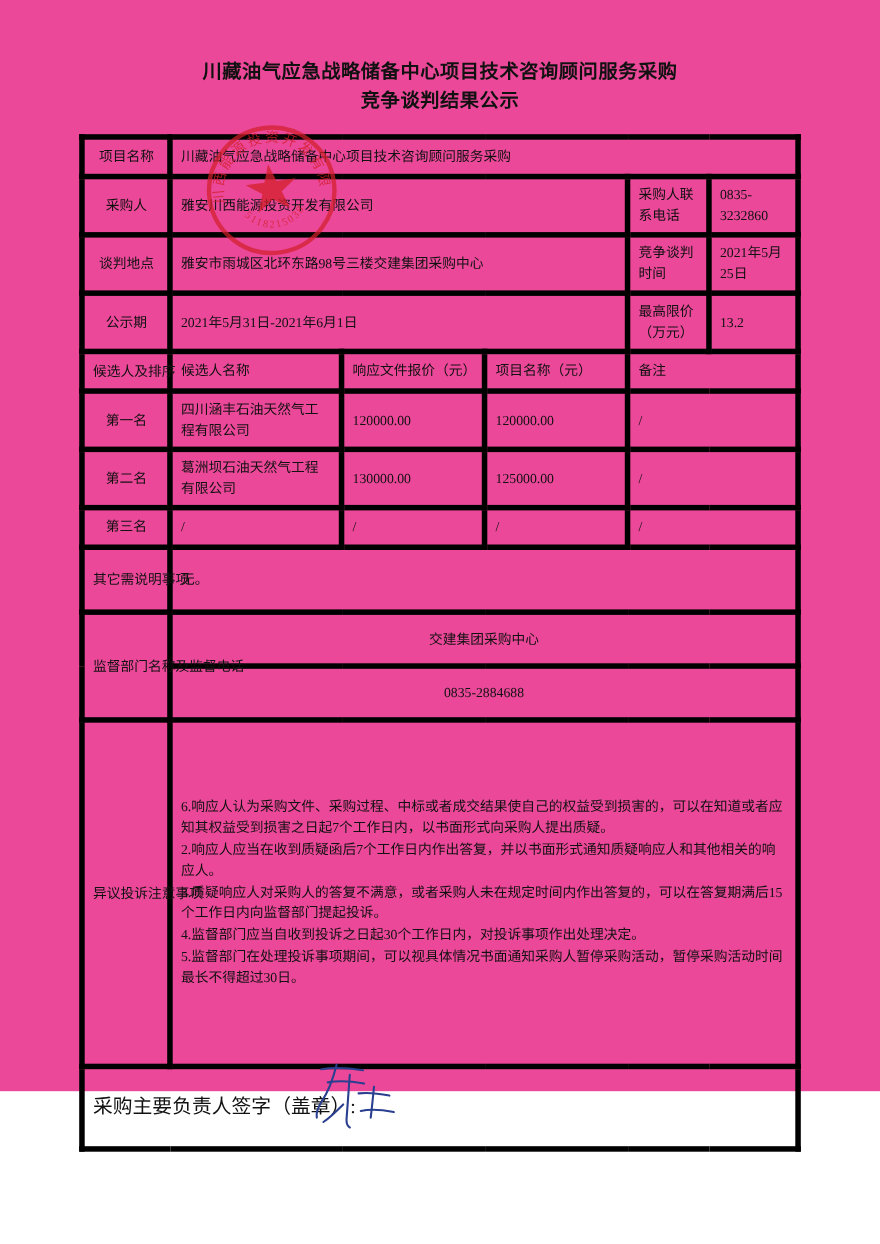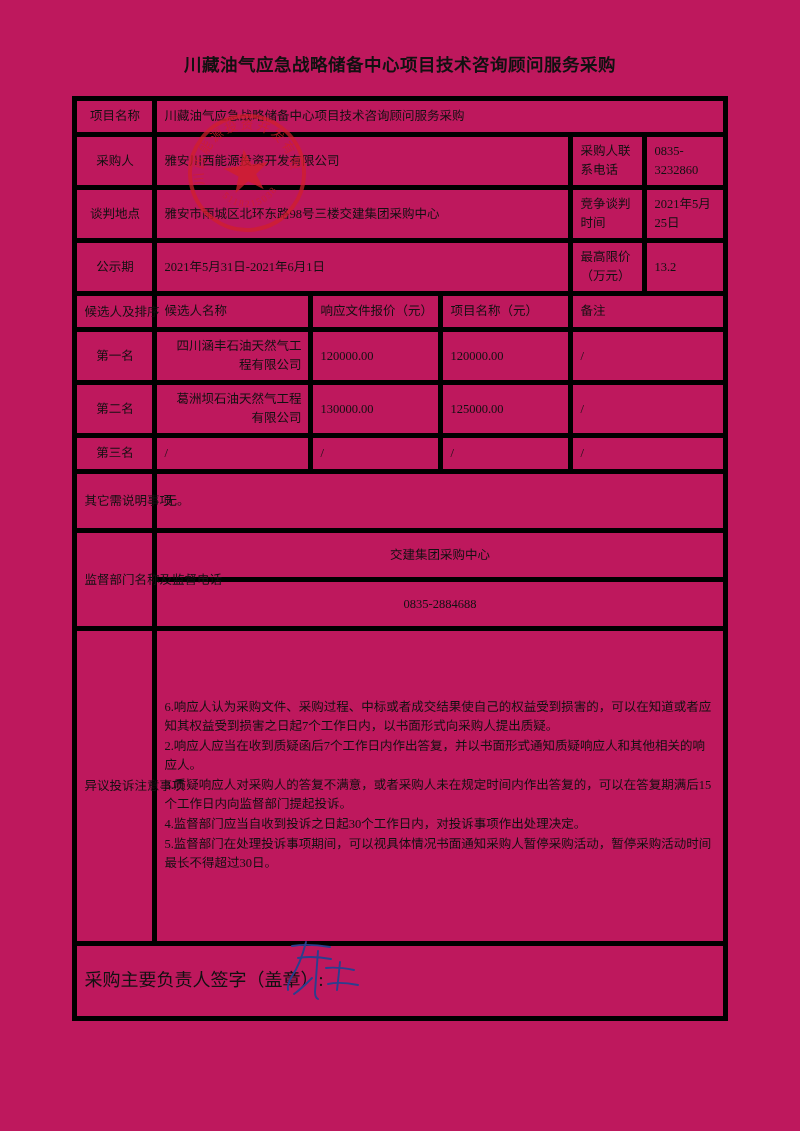--- a/index.html
+++ b/index.html
@@ -11,22 +11,22 @@
     width: 800px;
     height: 1131px;
     font-family: "Liberation Serif", "DejaVu Serif", serif;
     color: #111111;
     position: relative;
     overflow: hidden;
   }
   .page {
     position: relative;
     width: 800px;
-    height: 1131px;
-    background: #be185d;
+    height: 992px;
+    background: #ec4899;
   }
   .title-block {
     text-align: center;
     padding-top: 52px;
   }
   .title-line {
     font-size: 17.5px;
     font-weight: bold;
     letter-spacing: 0.5px;
     line-height: 26px;
@@ -49,21 +49,21 @@
     white-space: nowrap;
   }
   .c-center {
     text-align: left;
   }
   .c-left {
     text-align: left;
   }
   .row-h40 { height: 36px; }
   .cand-name {
-    text-align: right;
+    text-align: left;
     line-height: 18px;
   }
   .notes-cell {
     text-align: left;
     vertical-align: top;
     padding-top: 6px;
   }
   .disp-cell {
     text-align: left;
     vertical-align: middle;
@@ -115,20 +115,21 @@
   }
   .signature svg { display: block; }
 </style>
 </head>
 <body>
 
 <div class="page">
 
   <div class="title-block">
     <div class="title-line">川藏油气应急战略储备中心项目技术咨询顾问服务采购</div>
+    <div class="title-line">竞争谈判结果公示</div>
   </div>
 
   <table class="doc">
     <colgroup>
       <col style="width:80px">
       <col style="width:156px">
       <col style="width:130px">
       <col style="width:130px">
       <col style="width:74px">
       <col style="width:80px">

